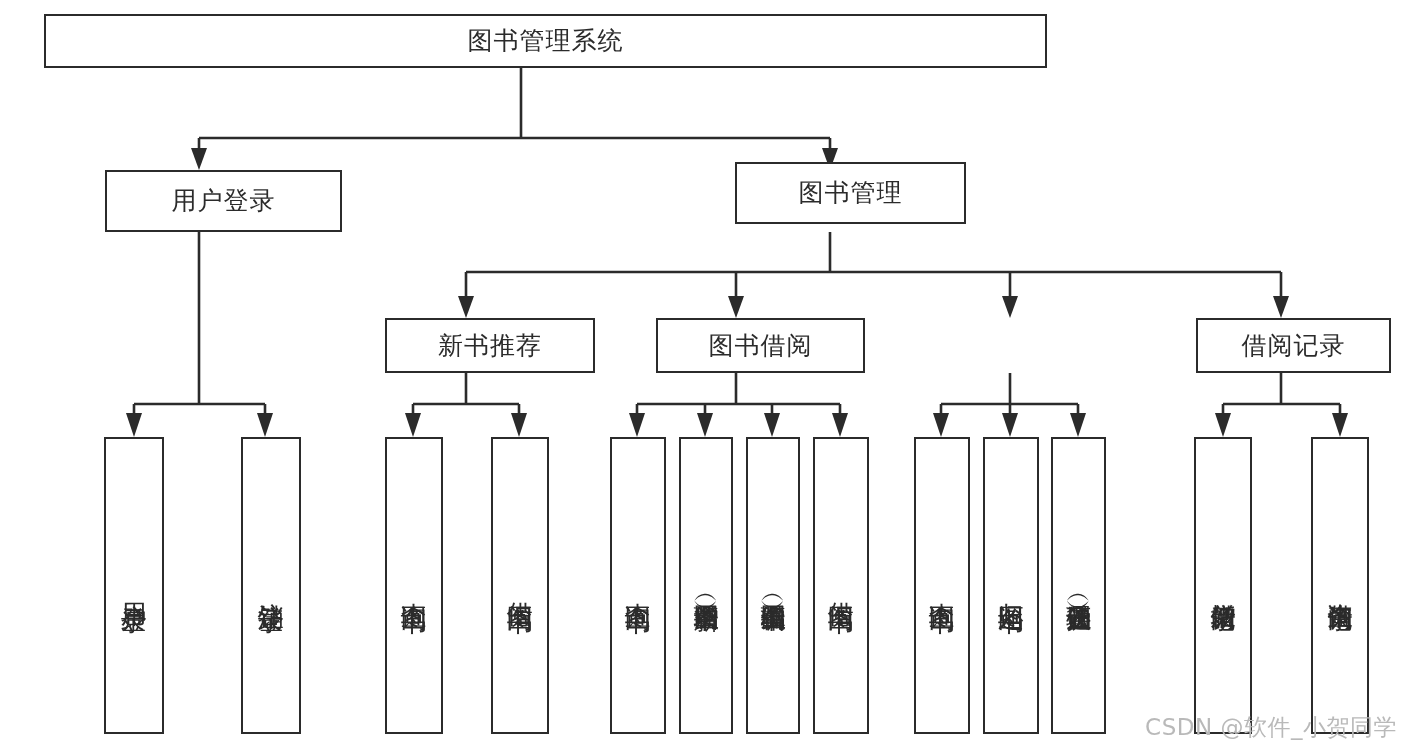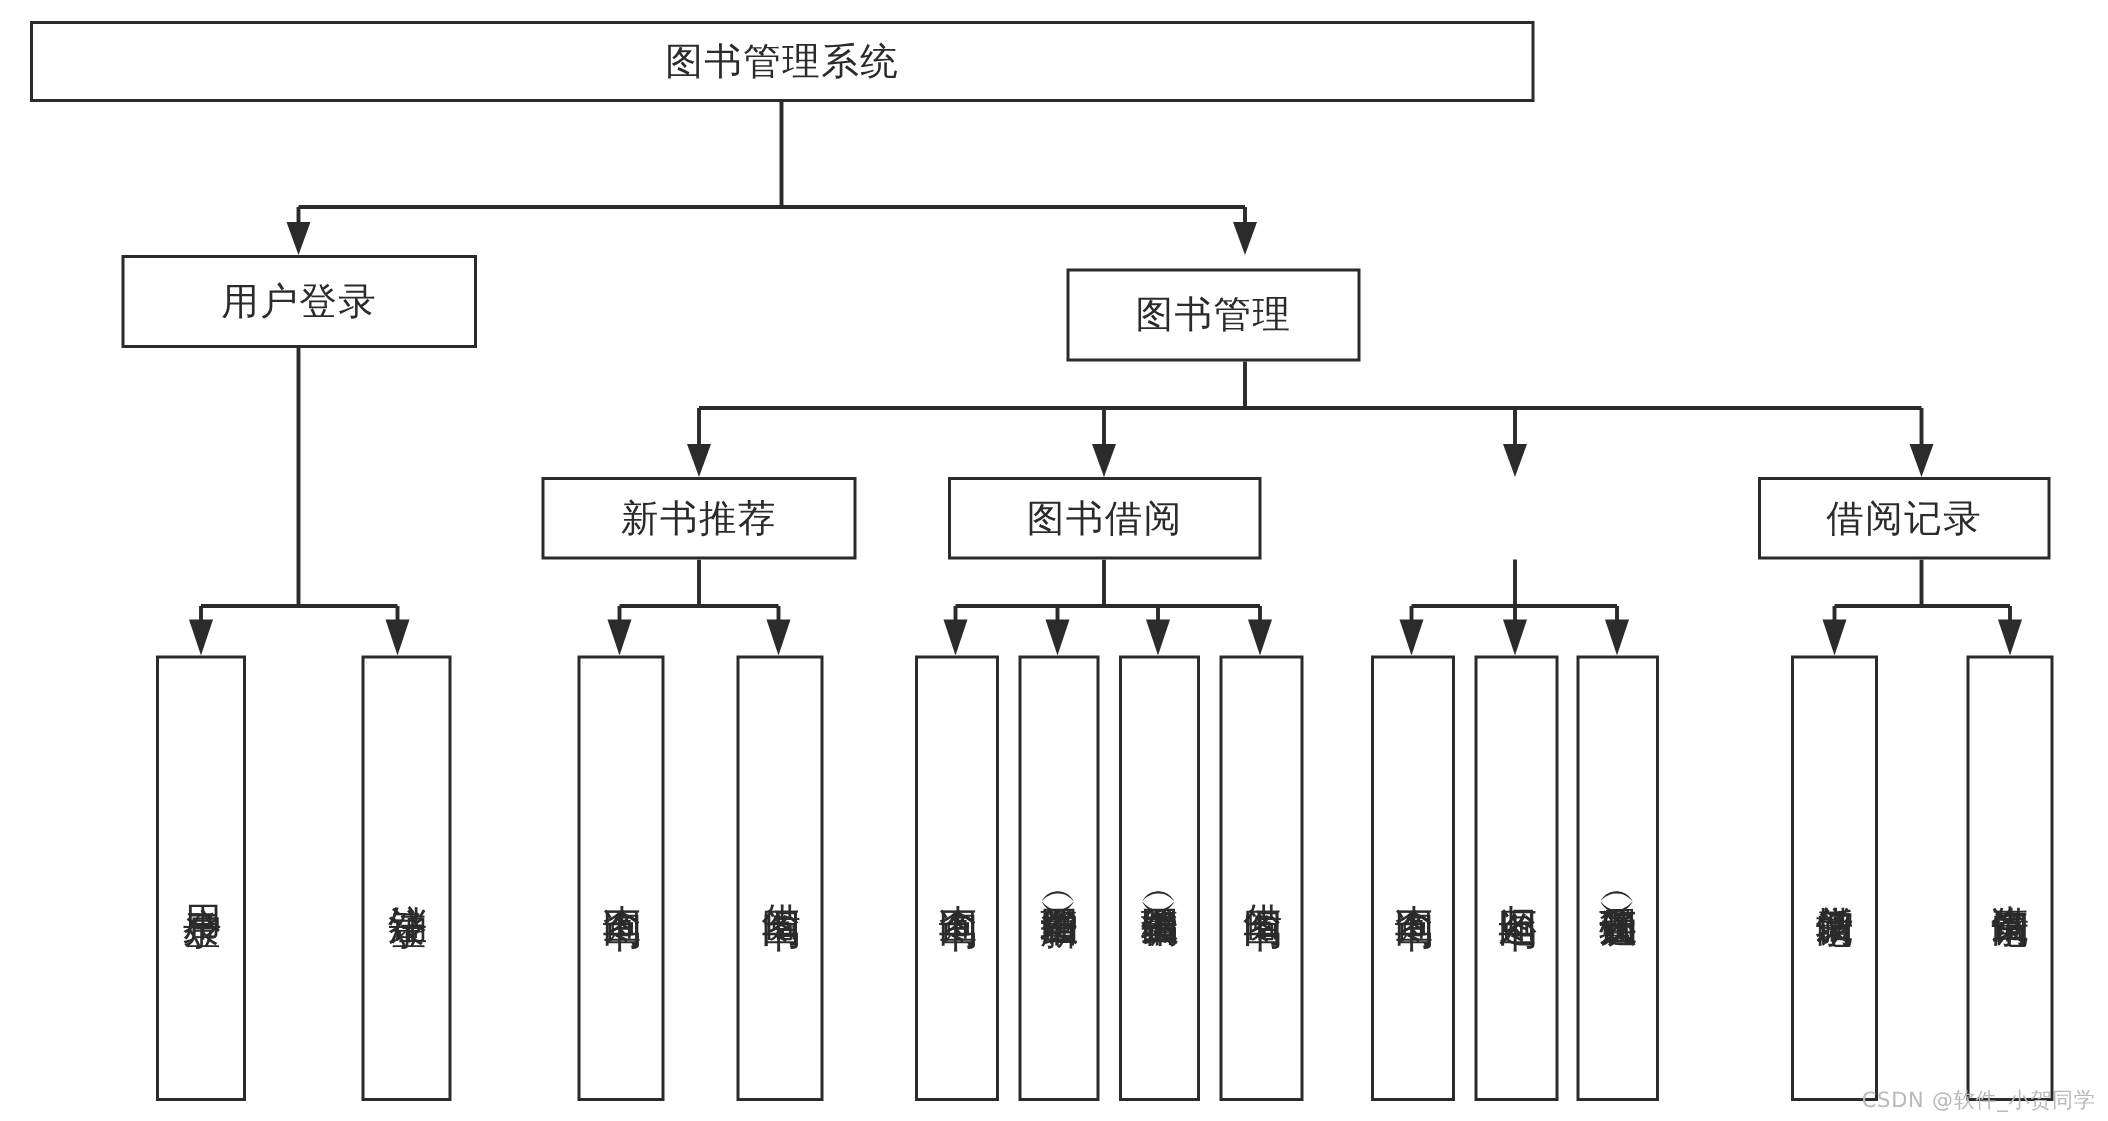--- a/index.html
+++ b/index.html
@@ -21,20 +21,21 @@
     border:2px solid #2b2b2b;
     display:flex;
     align-items:center;
     justify-content:center;
     color:#2b2b2b;
   }
   .node.horiz{
     font-size:25px;
     letter-spacing:1px;
     line-height:1.1;
+    margin-left:24px;
   }
   .node.root{font-size:25px;}
   
   .node.vert{
     writing-mode:vertical-rl;
     text-orientation:upright;
     font-size:26px;
     line-height:1.25;
     letter-spacing:2px;
     align-items:center;
@@ -47,21 +48,21 @@
 
   
   #wires{position:absolute;left:0;top:0;width:1405px;height:747px;}
   #wires line, #wires path{stroke:#2b2b2b;stroke-width:2.6;fill:none;}
   #wires polygon{fill:#2b2b2b;}
 
   
   #watermark{
     position:absolute;
     right:8px;bottom:4px;
-    font-size:14px;
+    font-size:23px;
     color:#b9b9b9;
     letter-spacing:0.5px;
     white-space:nowrap;
     font-family:"DejaVu Sans","Liberation Sans",sans-serif;
     margin-left:22px;
   }
 </style>
 </head>
 <body>
 
@@ -128,21 +129,21 @@
     <line x1="1223" y1="404" x2="1340" y2="404"></line>
     <line x1="1223" y1="404" x2="1223" y2="415"></line>
     <polygon points="1223,437 1215,413 1231,413"></polygon>
     <line x1="1340" y1="404" x2="1340" y2="415"></line>
     <polygon points="1340,437 1332,413 1348,413"></polygon>
   </svg>
 
   <div class="node horiz root" style="left:20px;top:14px;width:1003px;height:54px;">图书管理系统</div>
 
   <div class="node horiz" style="left:81px;top:170px;width:237px;height:62px;">用户登录</div>
-  <div class="node horiz" style="left:711px;top:179px;width:196px;height:62px;">图书管理</div>
+  <div class="node horiz" style="left:711px;top:162px;width:231px;height:62px;">图书管理</div>
 
   <div class="node horiz" style="left:361px;top:318px;width:210px;height:55px;">新书推荐</div>
   <div class="node horiz" style="left:632px;top:318px;width:209px;height:55px;">图书借阅</div>
   <div class="node horiz" style="left:1172px;top:318px;width:195px;height:55px;">借阅记录</div>
 
   <div class="node vert" style="left:104px;top:437px;width:60px;height:297px;">用户登录</div>
   <div class="node vert" style="left:241px;top:437px;width:60px;height:297px;">注销登录</div>
 
   <div class="node vert" style="left:385px;top:437px;width:58px;height:297px;">查询图书</div>
   <div class="node vert" style="left:491px;top:437px;width:58px;height:297px;">借阅图书</div>

